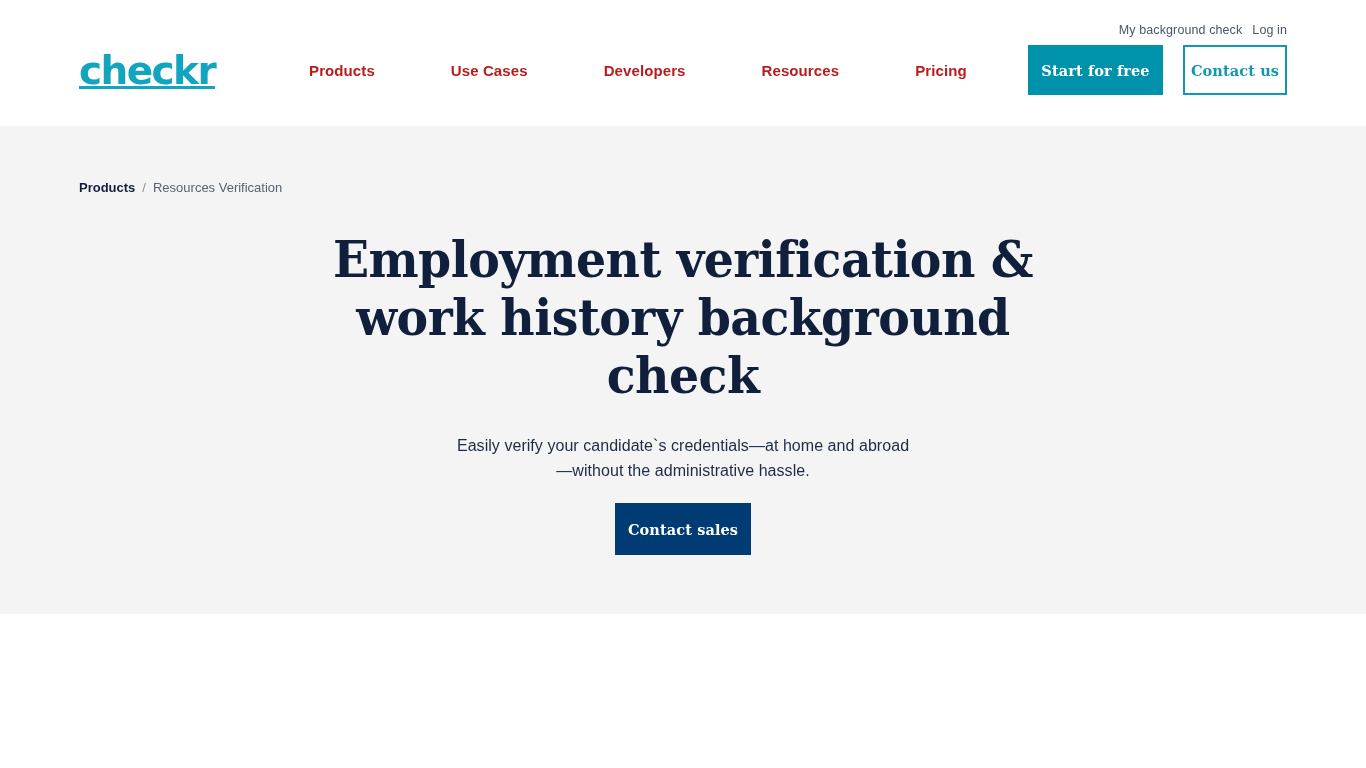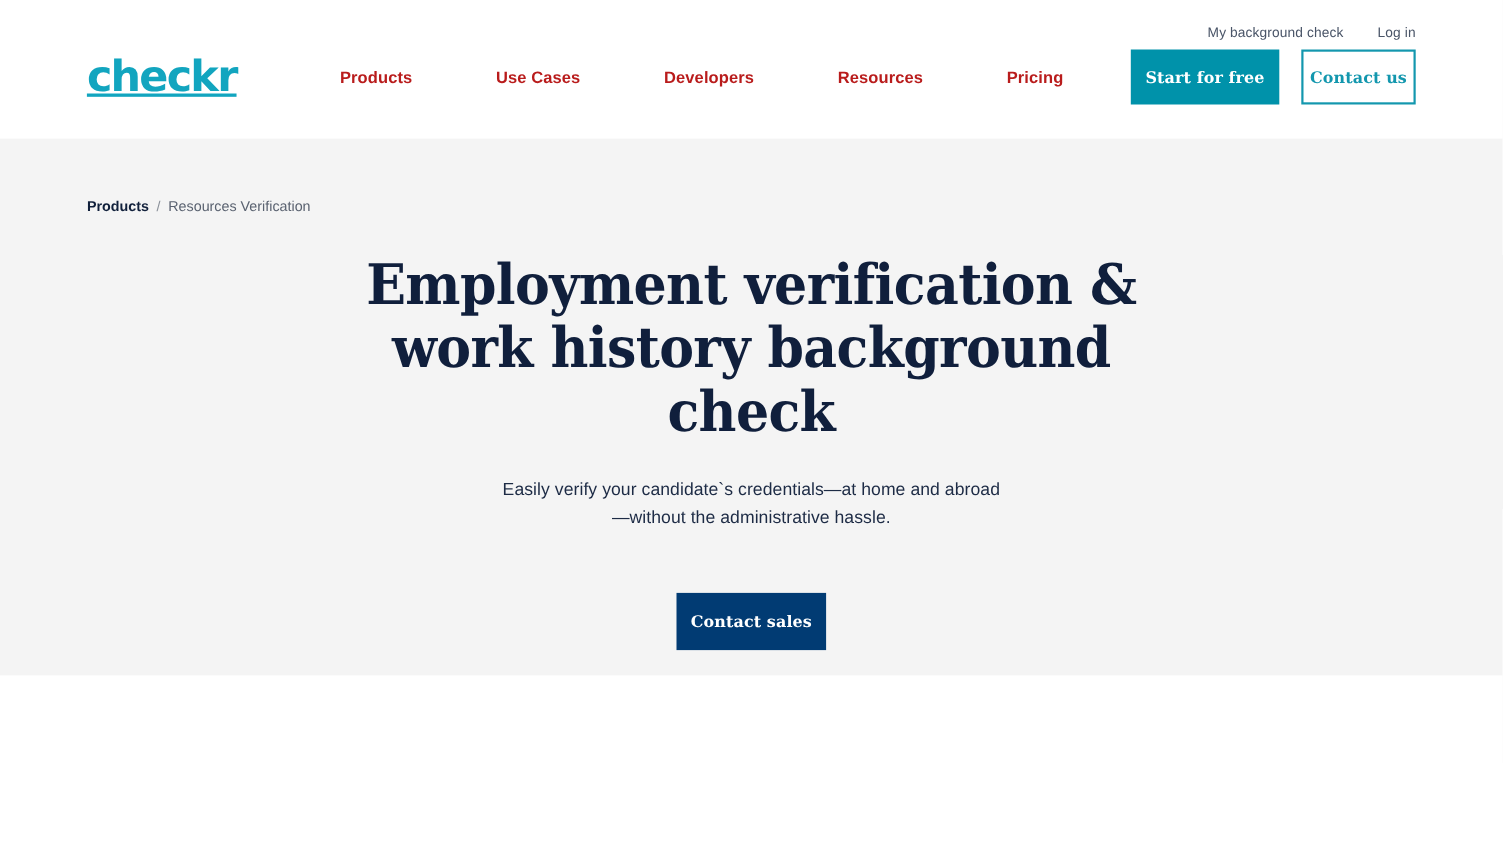--- a/index.html
+++ b/index.html
@@ -31,21 +31,21 @@
     background: #ffffff;
     position: relative;
   }
 
   .utility-bar {
     position: absolute;
     top: 21px;
     right: 79px;
     display: flex;
     align-items: center;
-    gap: 31px;
+    gap: 10px;
   }
 
   .utility-link {
     font-family: "Liberation Sans", sans-serif;
     font-size: 12.5px;
     line-height: 18px;
     color: #4a5568;
     text-decoration: none;
     letter-spacing: 0.1px;
     cursor: pointer;
@@ -200,21 +200,21 @@
     font-family: "Liberation Sans", sans-serif;
     font-size: 16px;
     line-height: 25px;
     color: #1d2b45;
     text-align: center;
     max-width: 460px;
     letter-spacing: 0.05px;
   }
 
   .hero-cta {
-    margin-top: 56px;
+    margin-top: 20px;
     background: #013b73;
     color: #ffffff;
     width: 136px;
     height: 52px;
     font-family: "DejaVu Serif", serif;
     font-weight: 700;
     font-size: 14.5px;
   }
 
   

